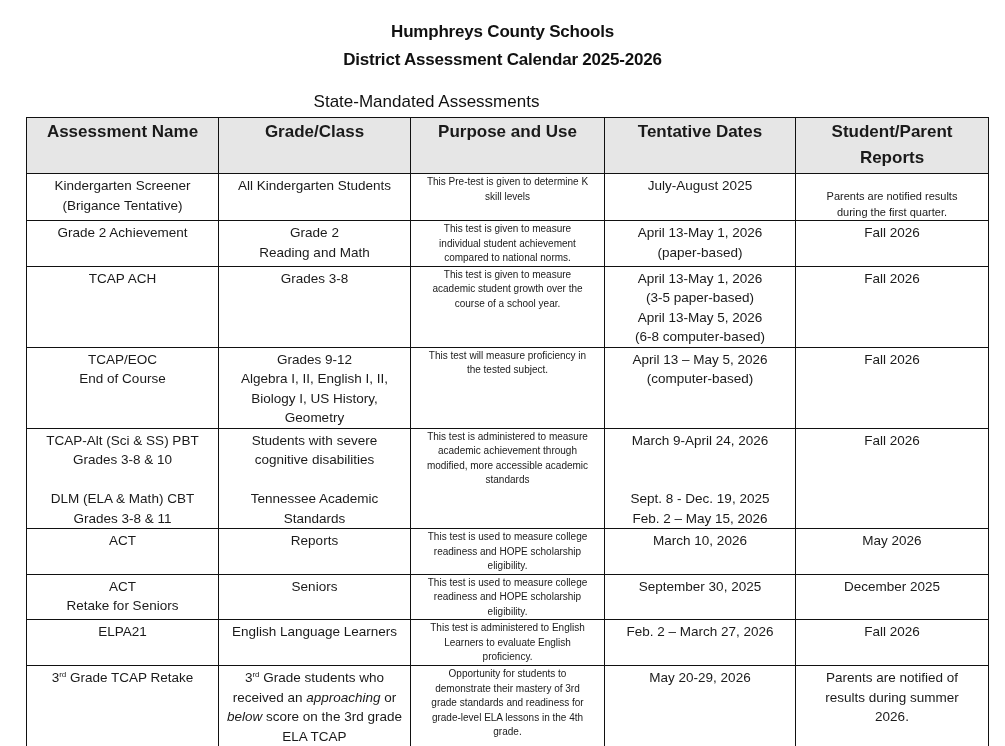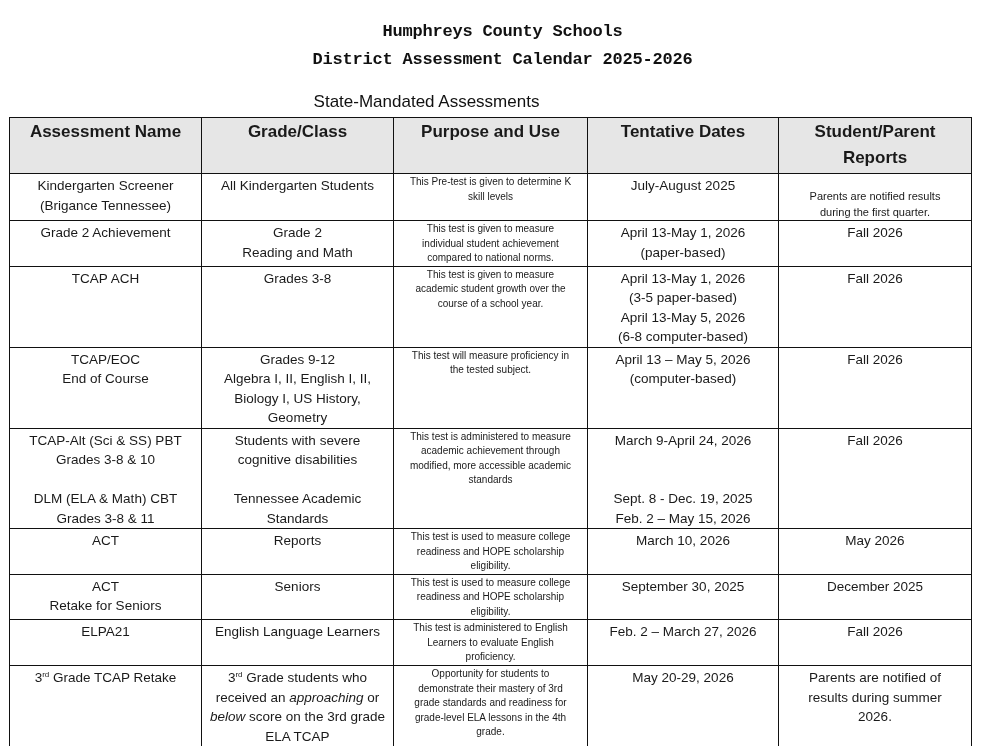--- a/index.html
+++ b/index.html
@@ -13,42 +13,42 @@
       position: relative;
       overflow: hidden;
       font-family: "DejaVu Sans", "Liberation Sans", sans-serif;
       color: #1a1a1a;
     }
     .title {
       position: absolute;
       left: 0;
       width: 1005px;
       text-align: center;
-      font-family: Liberation Mono, monospace;
+      font-family: Liberation Sans, sans-serif;
       font-weight: bold;
       font-size: 17px;
       color: #111;
       letter-spacing: -0.2px;
     }
     #title1 { top: 22px; }
     #title2 { top: 50px; }
     #subtitle {
       position: absolute;
       top: 92px;
       left: 0;
       width: 853px;
       text-align: center;
       font-family: "Liberation Sans", sans-serif;
       font-size: 17px;
       color: #111;
     }
     table.cal {
       position: absolute;
       top: 117px;
-      left: 9px;
+      left: 26px;
       border-collapse: collapse;
       table-layout: fixed;
       width: 962px;
     }
     table.cal th, table.cal td {
       border: 1.5px solid #111;
       text-align: center;
       vertical-align: top;
       padding: 0 4px;
       overflow: hidden;
@@ -108,21 +108,21 @@
         <span class="line">Student/Parent</span>
         <span class="line">Reports</span>
       </th>
     </tr>
   </thead>
   <tbody id="tbody">
 
     <tr style="height:43px">
       <td>
         <span class="line">Kindergarten Screener</span>
-        <span class="line">(Brigance Tennessee)</span>
+        <span class="line">(Brigance Tentative)</span>
       </td>
       <td>
         <span class="line">All Kindergarten Students</span>
       </td>
       <td class="purpose">
         <span class="line">This Pre-test is given to determine K</span>
         <span class="line">skill levels</span>
       </td>
       <td>
         <span class="line">July-August 2025</span>

